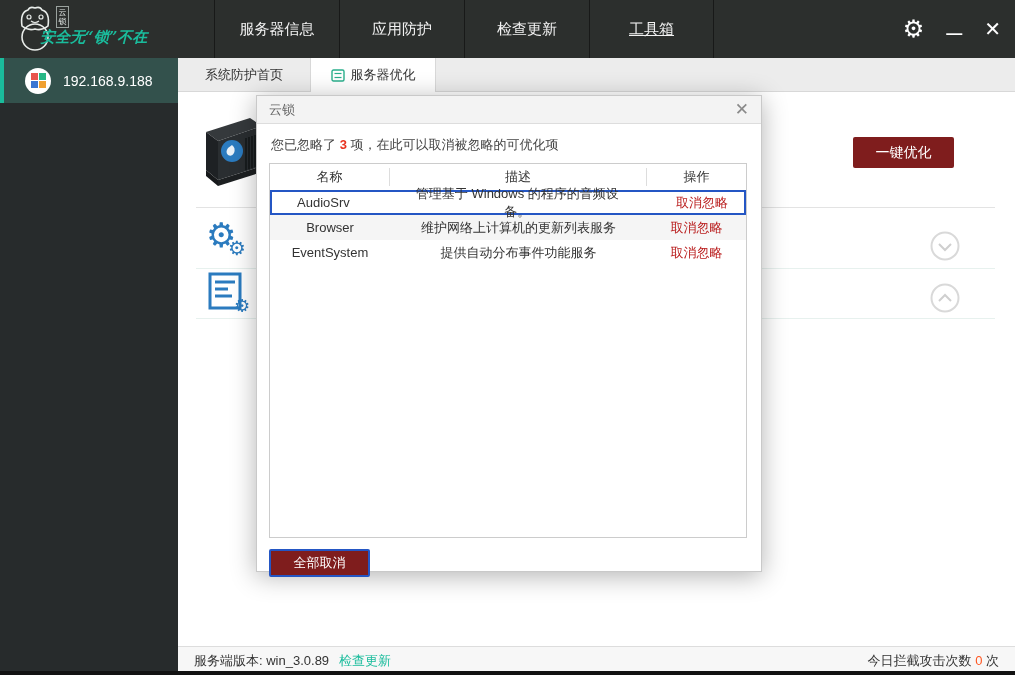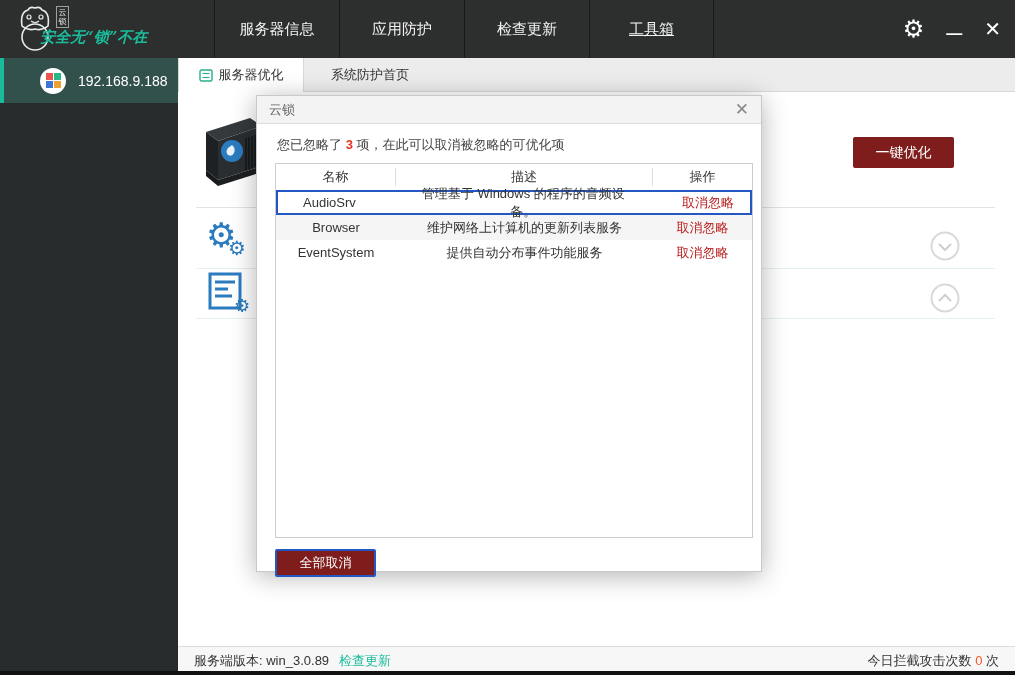--- a/index.html
+++ b/index.html
@@ -18,21 +18,21 @@
   .nav-tab:last-child { border-right:1px solid rgba(0,0,0,0.45);text-decoration:underline; }
   .nav-tab.active { color:#1abc9c; }
   .win-controls { position:absolute; right:14px; top:0; height:58px; display:flex; align-items:center; gap:22px; }
   .ctl { color:#fff; cursor:pointer; line-height:1; }
   .ctl.gear { font-size:24px; }
   .ctl.min { font-size:16px; font-weight:bold; padding-top:10px; }
   .ctl.close { font-size:20px; }
 
   
   .sidebar { position:absolute; left:0; top:58px; width:178px; height:617px; background:#272b2c; }
-  .side-item { position:relative; height:45px; background:#33514c; display:flex; align-items:center; padding-left:40px; cursor:pointer; }
+  .side-item { position:relative; height:45px; background:#33514c; display:flex; align-items:center; padding-left:25px; cursor:pointer; }
   .side-item .accent { position:absolute; left:0; top:0; width:4px; height:45px; background:#1abc9c; }
   .win-logo { width:26px; height:26px; border-radius:50%; background:#fff; display:flex; align-items:center; justify-content:center; margin-right:12px; }
   .win-grid { width:15px; height:15px; display:grid; grid-template-columns:7px 7px; grid-template-rows:7px 7px; gap:1px; }
   .win-grid i:nth-child(1){background:#e8554d;} .win-grid i:nth-child(2){background:#28b886;}
   .win-grid i:nth-child(3){background:#3b76d2;} .win-grid i:nth-child(4){background:#f0a030;}
   .side-ip { color:#fff; font-size:14px; }
 
   
   .subtabs { position:absolute; left:178px; top:58px; width:837px; height:34px; background:#ececec; border-bottom:1px solid #d8d8d8; display:flex; }
   .subtab { height:34px; display:flex; align-items:center; justify-content:center; font-size:13px; color:#333; cursor:pointer; }
@@ -51,21 +51,21 @@
   .gears-ico .g1 { font-size:34px; position:absolute; left:0; top:0; line-height:1; }
   .gears-ico .g2 { font-size:20px; position:absolute; left:22px; top:20px; line-height:1; }
   .doc-ico { position:absolute; left:30px; top:180px; }
   .chev-circle { position:absolute; left:752px; width:30px; height:30px; cursor:pointer; }
 
   
   .modal { position:absolute; left:256px; top:95px; width:506px; height:477px; background:#fff; border:1px solid #c9c9c9; box-shadow:0 4px 24px rgba(0,0,0,0.30); z-index:20; }
   .modal-titlebar { height:28px; background:#f3f3f3; border-bottom:1px solid #ddd; display:flex; align-items:center; padding:0 12px; }
   .modal-title { font-size:13px; color:#666; flex:1; }
   .modal-close { color:#8a8a8a; font-size:17px; cursor:pointer; line-height:1; }
-  .modal-body { padding:10px 12px 0 18px; }
+  .modal-body { padding:10px 12px 0 12px; }
   .modal-msg { font-size:13px; color:#444; padding:2px 0 9px 2px; }
   .modal-msg .red { color:#e8321f; font-weight:bold; }
   .mtable { width:478px; height:375px; border:1px solid #ccc; }
   .mt-header { display:flex; height:26px; align-items:center; }
   .mt-hcell { font-size:13px; color:#333; text-align:center; }
   .mt-hcell.c1 { width:120px; border-right:1px solid #ddd; }
   .mt-hcell.c2 { width:257px; border-right:1px solid #ddd; }
   .mt-hcell.c3 { width:99px; }
   .mt-row { display:flex; height:25px; align-items:center; font-size:13px; color:#333; cursor:default; }
   .mt-row.striped { background:#f5f5f5; }
@@ -123,29 +123,29 @@
             <i></i>
             <i></i>
             <i></i>
           </span>
       </span>
       <span class="side-ip">192.168.9.188</span>
     </div>
   </div>
 
   <div class="subtabs">
+    <div class="subtab plain">系统防护首页</div>
     <div class="subtab active">
       <svg class="mini-server-icon" width="14" height="13" viewBox="0 0 14 13">
         <rect x="1" y="1" width="12" height="11" rx="1.5" fill="none" stroke="#2aaf8c" stroke-width="1.4"></rect>
         <line x1="3.5" y1="4.5" x2="10.5" y2="4.5" stroke="#2aaf8c" stroke-width="1.2"></line>
         <line x1="3.5" y1="8.5" x2="10.5" y2="8.5" stroke="#2aaf8c" stroke-width="1.2"></line>
       </svg>
       <span>服务器优化</span>
     </div>
-    <div class="subtab plain">系统防护首页</div>
   </div>
 
   <div class="main">
     <svg class="server-art" width="74" height="84" viewBox="0 0 74 84">
       <polygon points="14,22 58,8 70,16 26,31" fill="#35393c"></polygon>
       <polygon points="14,22 26,31 26,70 14,60" fill="#1e2124"></polygon>
       <polygon points="26,31 70,16 70,56 26,70" fill="#2a2e31"></polygon>
       <circle cx="40" cy="41" r="11" fill="#2b7bbf"></circle>
       <path d="M40 35 q4 3 2 8 q-2 4 -6 2 q-3 -3 0 -7 z" fill="#eaf2f8"></path>
       <g stroke="#15181a" stroke-width="1.6">

